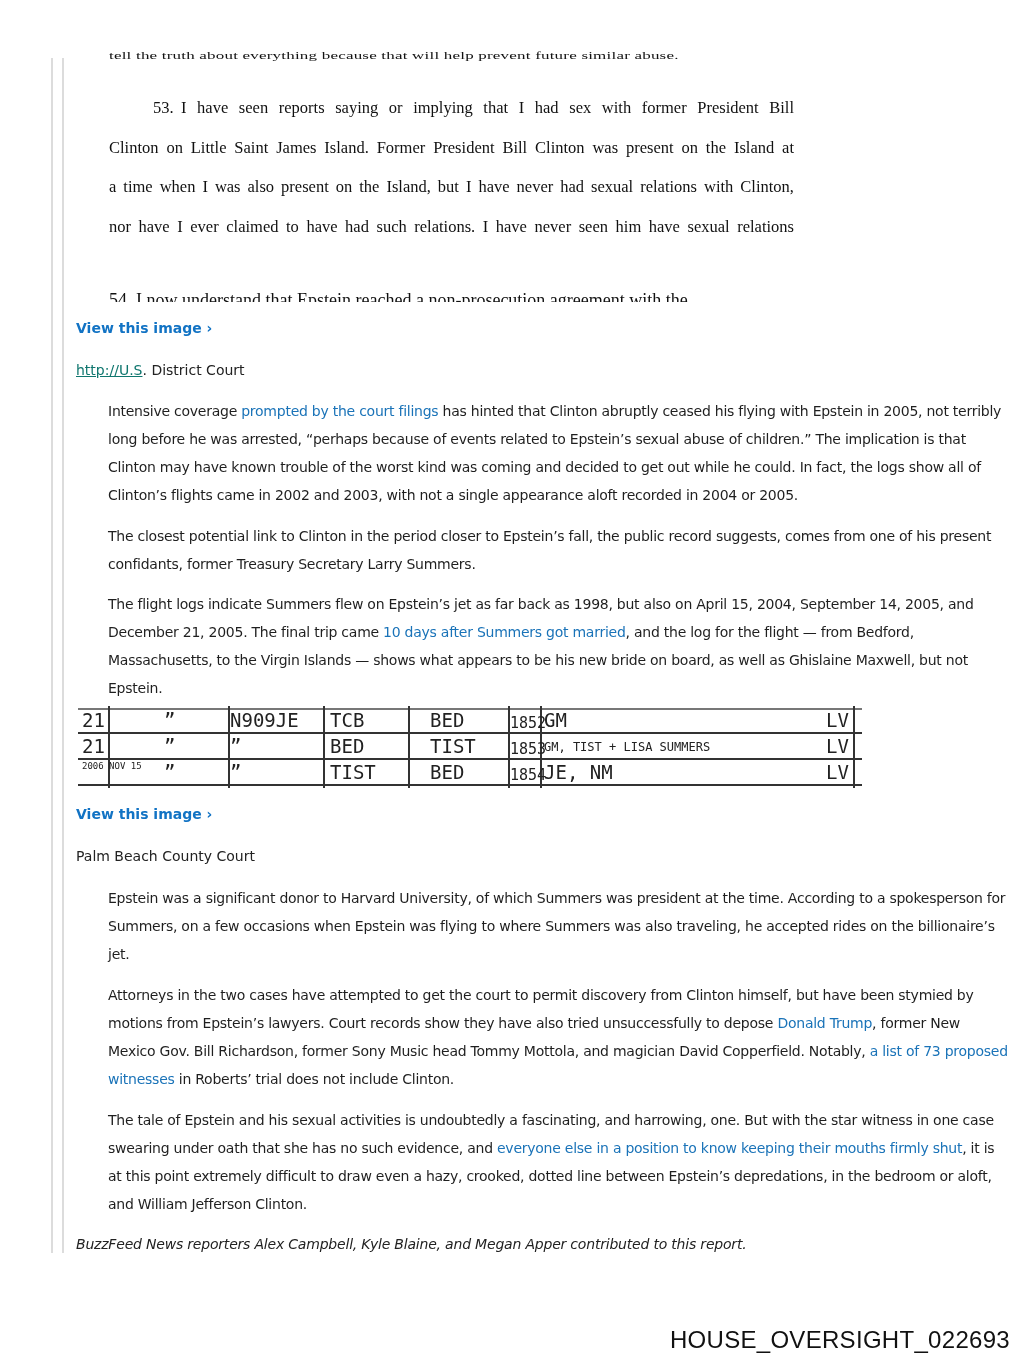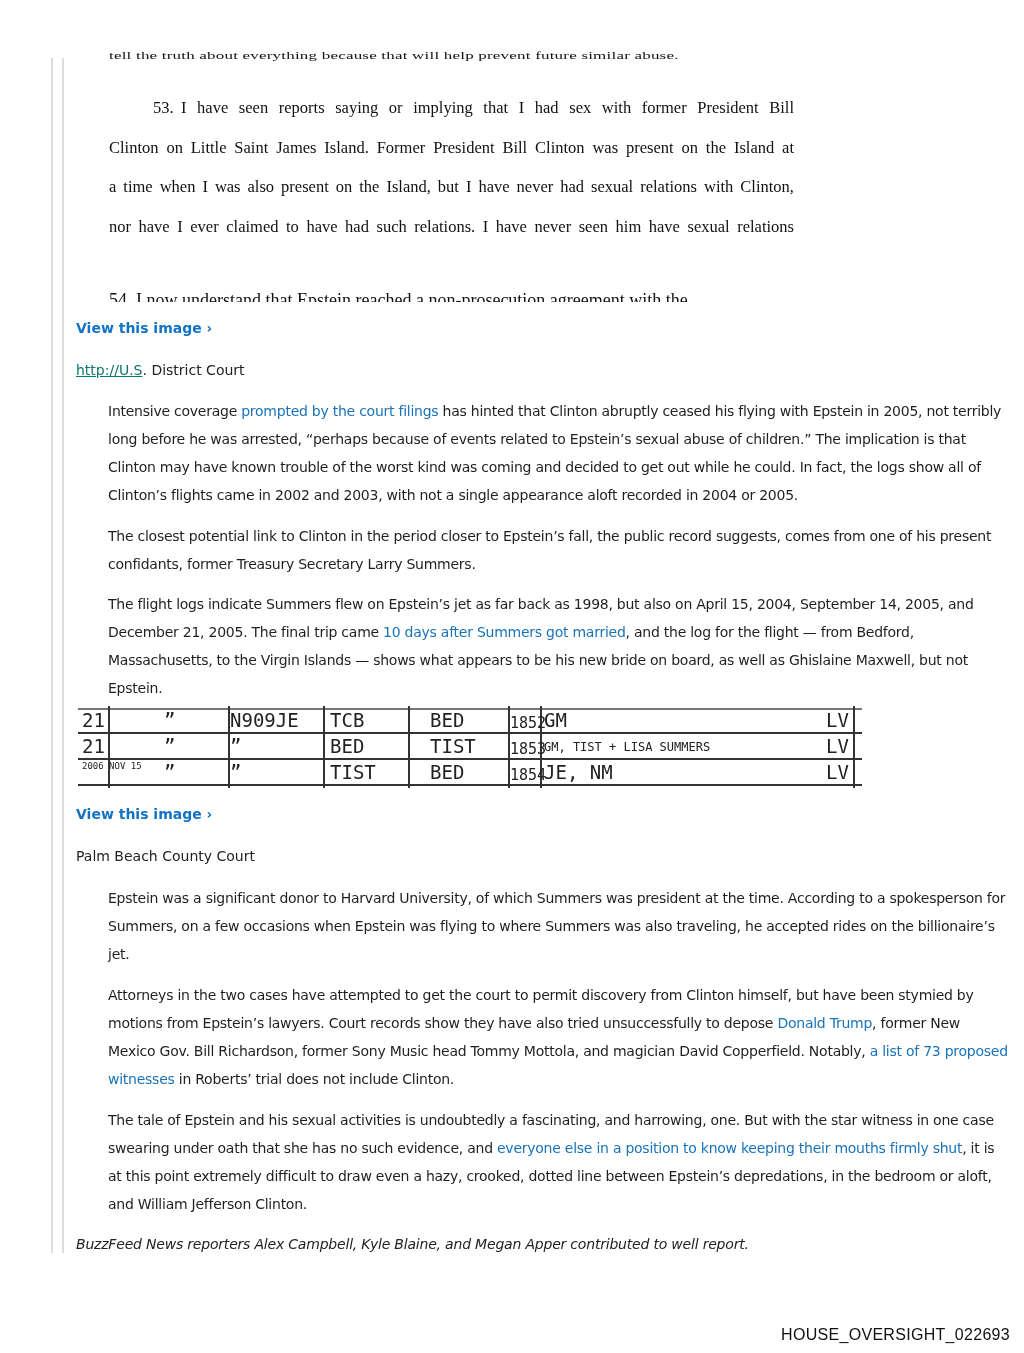--- a/index.html
+++ b/index.html
@@ -26,21 +26,21 @@
   .credit { position: absolute; left: 76px; font-size: 14px; font-style: italic; color: #222; letter-spacing: -0.2px; }
 
   
   .log { position: absolute; left: 78px; top: 706px; width: 784px; height: 82px; background: #fff; font-family: "DejaVu Sans Mono", monospace; color: #222; }
   .log .hl { position: absolute; left: 0; height: 2px; background: #333; }
   .log .vl { position: absolute; top: 0; width: 2px; background: #333; height: 82px; }
   .log .cell { position: absolute; font-size: 19px; white-space: nowrap; }
   .log .small { font-size: 15px; }
   .log .tiny { font-size: 9px; }
 
-  .bates { position: absolute; right: 14px; top: 1326px; font-family: "Liberation Sans", sans-serif; font-size: 16px; color: #111; letter-spacing: 0.3px; }
+  .bates { position: absolute; right: 14px; top: 1326px; font-family: "Liberation Sans", sans-serif; font-size: 24px; color: #111; letter-spacing: 0.3px; }
 </style>
 </head>
 <body>
 
 <div class="rule r1"></div>
 <div class="rule r2"></div>
 
 <div class="scan">
   <div class="cut-top">tell the truth about everything because that will help prevent future similar abuse.</div>
   <div class="para">
@@ -100,15 +100,15 @@
     </div>
 </div>
 
 <a class="view-link" style="top:806px;" href="#">View this image ›</a>
 <div class="caption" style="top:848px;">Palm Beach County Court</div>
 
 <p class="body-p" style="top:870px;"><span>Epstein was a significant donor to Harvard University, of which Summers was president at the time. According to a spokesperson for Summers, on a few occasions when Epstein was flying to where Summers was also traveling, he accepted rides on the billionaire’s jet.</span></p>
 <p class="body-p" style="top:967px;"><span>Attorneys in the two cases have attempted to get the court to permit discovery from Clinton himself, but have been stymied by motions from Epstein’s lawyers. Court records show they have also tried unsuccessfully to depose </span><a href="#">Donald Trump</a><span>, former New Mexico Gov. Bill Richardson, former Sony Music head Tommy Mottola, and magician David Copperfield. Notably, </span><a href="#">a list of 73 proposed witnesses</a><span> in Roberts’ trial does not include Clinton.</span></p>
 <p class="body-p" style="top:1092px;"><span>The tale of Epstein and his sexual activities is undoubtedly a fascinating, and harrowing, one. But with the star witness in one case swearing under oath that she has no such evidence, and </span><a href="#">everyone else in a position to know keeping their mouths firmly shut</a><span>, it is at this point extremely difficult to draw even a hazy, crooked, dotted line between Epstein’s depredations, in the bedroom or aloft, and William Jefferson Clinton.</span></p>
 
-<div class="credit" style="top:1236px;">BuzzFeed News reporters Alex Campbell, Kyle Blaine, and Megan Apper contributed to well report.</div>
+<div class="credit" style="top:1236px;">BuzzFeed News reporters Alex Campbell, Kyle Blaine, and Megan Apper contributed to this report.</div>
 
 <div class="bates">HOUSE_OVERSIGHT_022693</div>
 
 </body></html>

